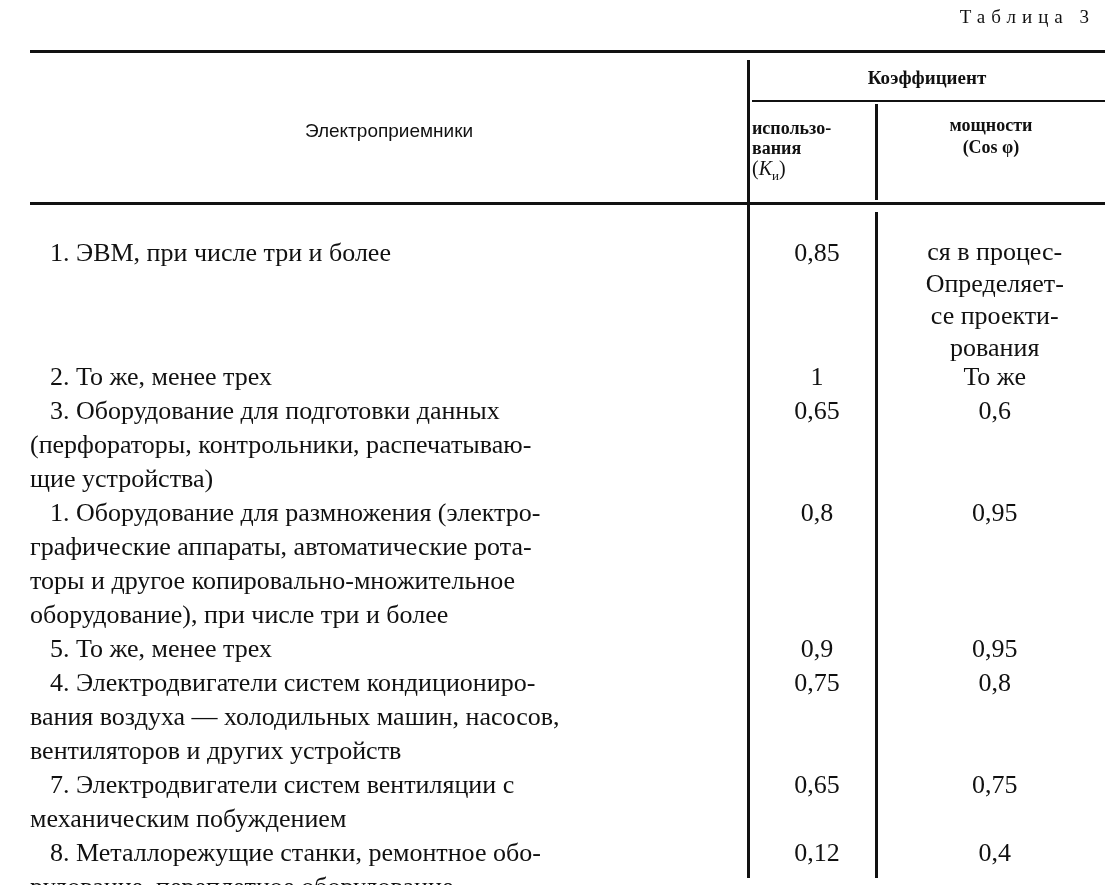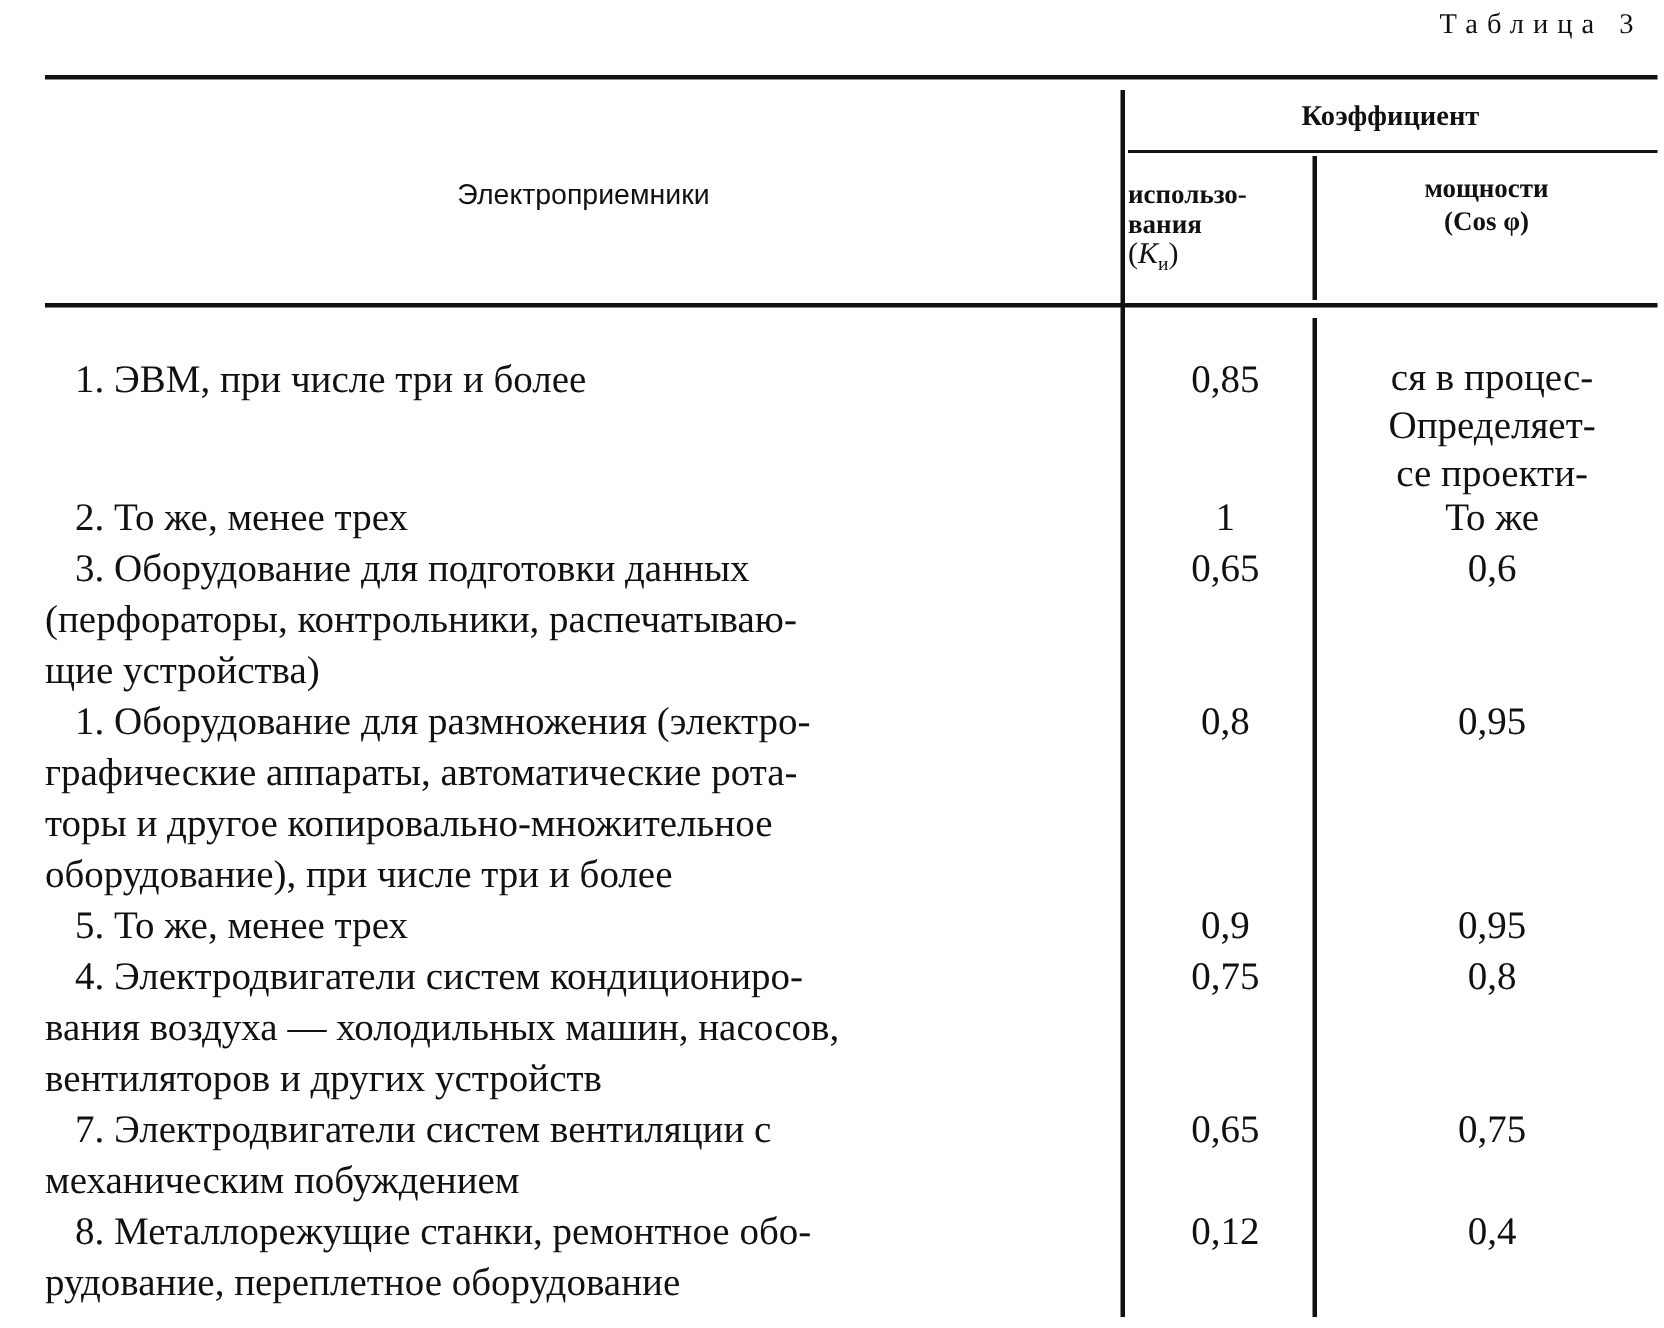--- a/index.html
+++ b/index.html
@@ -83,20 +83,21 @@
 <div class="body-rows">
   <div class="row row1">
     <div class="cell-name">
         <div class="first">1. ЭВМ, при числе три и более</div>
       </div>
     <div class="cell-k">0,85</div>
     <div class="cell-cos">
       <div>ся в процес-</div>
       <div>Определяет-</div>
       <div>се проекти-</div>
+      <div>рования</div>
     </div>
   </div>
   <div class="row" style="margin-top:-4px;">
     <div class="cell-name">
         <div class="first">2. То же, менее трех</div>
       </div>
     <div class="cell-k">1</div>
     <div class="cell-cos">То же</div>
   </div>
   <div class="row">

